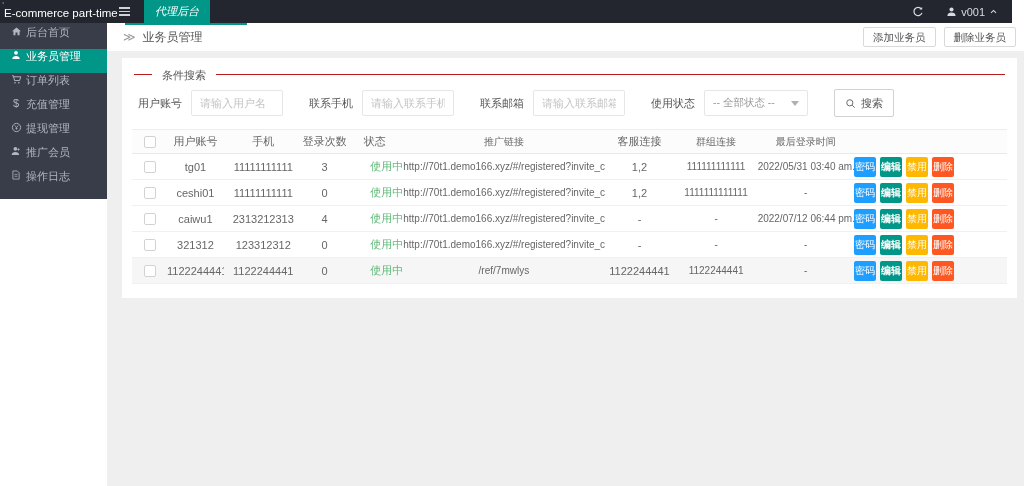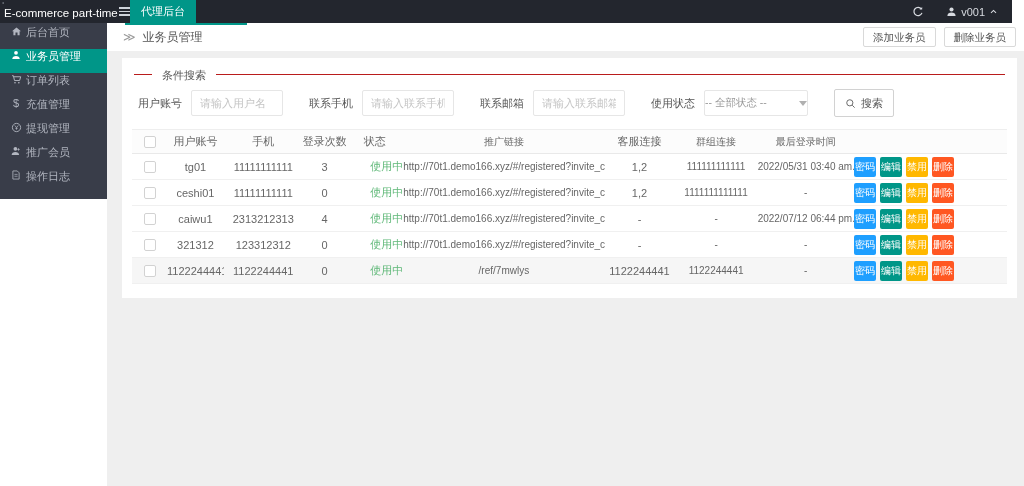--- a/index.html
+++ b/index.html
@@ -8,22 +8,22 @@
   body { position:relative; }
 
   
   .topbar { position:absolute; top:0; left:0; right:12px; height:23px; background:#23262e;
             display:flex; align-items:center; color:#f0f0f0; z-index:5; }
   .logo-wrap { width:107px; padding-left:4px; position:relative; flex:0 0 auto; }
   .logo { font-size:11.5px; color:#fff; white-space:nowrap; }
   .logo-mark { position:absolute; top:-2px; left:2px; font-size:6px; color:#9aa0ab; }
   .hamburger { margin-left:12px; display:flex; flex-direction:column; gap:2px; cursor:pointer; }
   .hamburger i { display:block; width:11px; height:1.5px; background:#cfd3da; }
-  .nav-tab { margin-left:0; background:#009688; color:#fff; height:23px; line-height:23px;
-             padding:0 11px; font-size:11px; cursor:pointer; }
+  .nav-tab { margin-left:14px; background:#009688; color:#fff; height:23px; line-height:23px;
+             padding:0 11px; font-size:11px; cursor:pointer;font-style:italic; }
   .topbar-right { margin-left:auto; display:flex; align-items:center; gap:22px;
                   padding-right:14px; font-size:11px; }
   .tb-icon { display:flex; align-items:center; gap:4px; cursor:pointer; color:#d7dae0; }
 
   
   .sidebar { position:absolute; top:23px; left:0; width:107px; background:#393d49;
              padding:2px 0 6px; z-index:4; }
   .side-item { height:24px; display:flex; align-items:flex-start; gap:4px; padding-left:10px;
                color:#b2b6c0; font-size:11px; cursor:pointer; white-space:nowrap; }
   .side-item.active { background:#009688; color:#fff; }
@@ -49,21 +49,21 @@
   .field-legend { position:absolute; top:-7px; left:18px; background:#fff; padding:0 10px;
                   font-size:11px; color:#555; }
   .search-row { display:flex; align-items:center; margin:14px 0 12px 6px; }
   .fgroup { display:flex; align-items:center; margin-right:26px; }
   .flabel { font-size:11px; color:#555; margin-right:9px; white-space:nowrap; }
   .tinput { height:26px; border:1px solid #e6e6e6; border-radius:2px; padding:0 8px;
             font-size:11px; color:#666; width:92px; font-family:inherit; outline:none; }
   .tinput::placeholder { color:#c4c4c4; }
   .select-box { width:104px; height:26px; border:1px solid #e6e6e6; border-radius:2px;
                 display:flex; align-items:center; justify-content:space-between;
-                padding:0 0; font-size:10.5px; color:#999; cursor:pointer; background:#fff; }
+                padding:0 8px; font-size:10.5px; color:#999; cursor:pointer; background:#fff; }
   .caret-down { width:0; height:0; border-left:4px solid transparent; border-right:4px solid transparent;
                 border-top:5px solid #b0b0b0; }
   .search-btn { height:28px; padding:0 10px; background:#fff; border:1px solid #d2d2d2;
                 border-radius:2px; font-size:11px; color:#555; display:flex; align-items:center;
                 gap:5px; cursor:pointer; margin-left:0; font-family:inherit; }
 
   
   .table { margin-top:6px; border-top:1px solid #eee; }
   .tr { display:flex; align-items:center; height:26px; border-bottom:1px solid #f0f0f0; }
   .thead { height:24px; background:#fcfcfc; border-bottom:1px solid #e9e9e9; }
@@ -81,21 +81,21 @@
   .col-actions { width:17.5%; display:flex; align-items:center; justify-content:flex-start;
                  overflow:visible; }
   .tr.striped { background:#f6f6f6; }
   .status-ok { color:#5fb878;text-align:right; }
   .checkbox { width:12px; height:12px; border:1px solid #d2d2d2; border-radius:2px;
               background:#fff; display:inline-block; cursor:pointer; }
   .abtn { height:20px; padding:0 1px; border:none; border-radius:2px; color:#fff;
           font-size:10px; margin-right:4px; cursor:pointer; white-space:nowrap;
           font-family:inherit; }
   .abtn.pw      { background:#1e9fff; }
-  .abtn.edit    { background:#009688; }
+  .abtn.edit    { background:#009688;font-weight:bold; }
   .abtn.disable { background:#ffb800; }
   .abtn.del     { background:#ff5722; }
 
   svg { display:block; }
 </style>
 </head>
 <body>
 
 <div class="topbar">
   <div class="logo-wrap">

